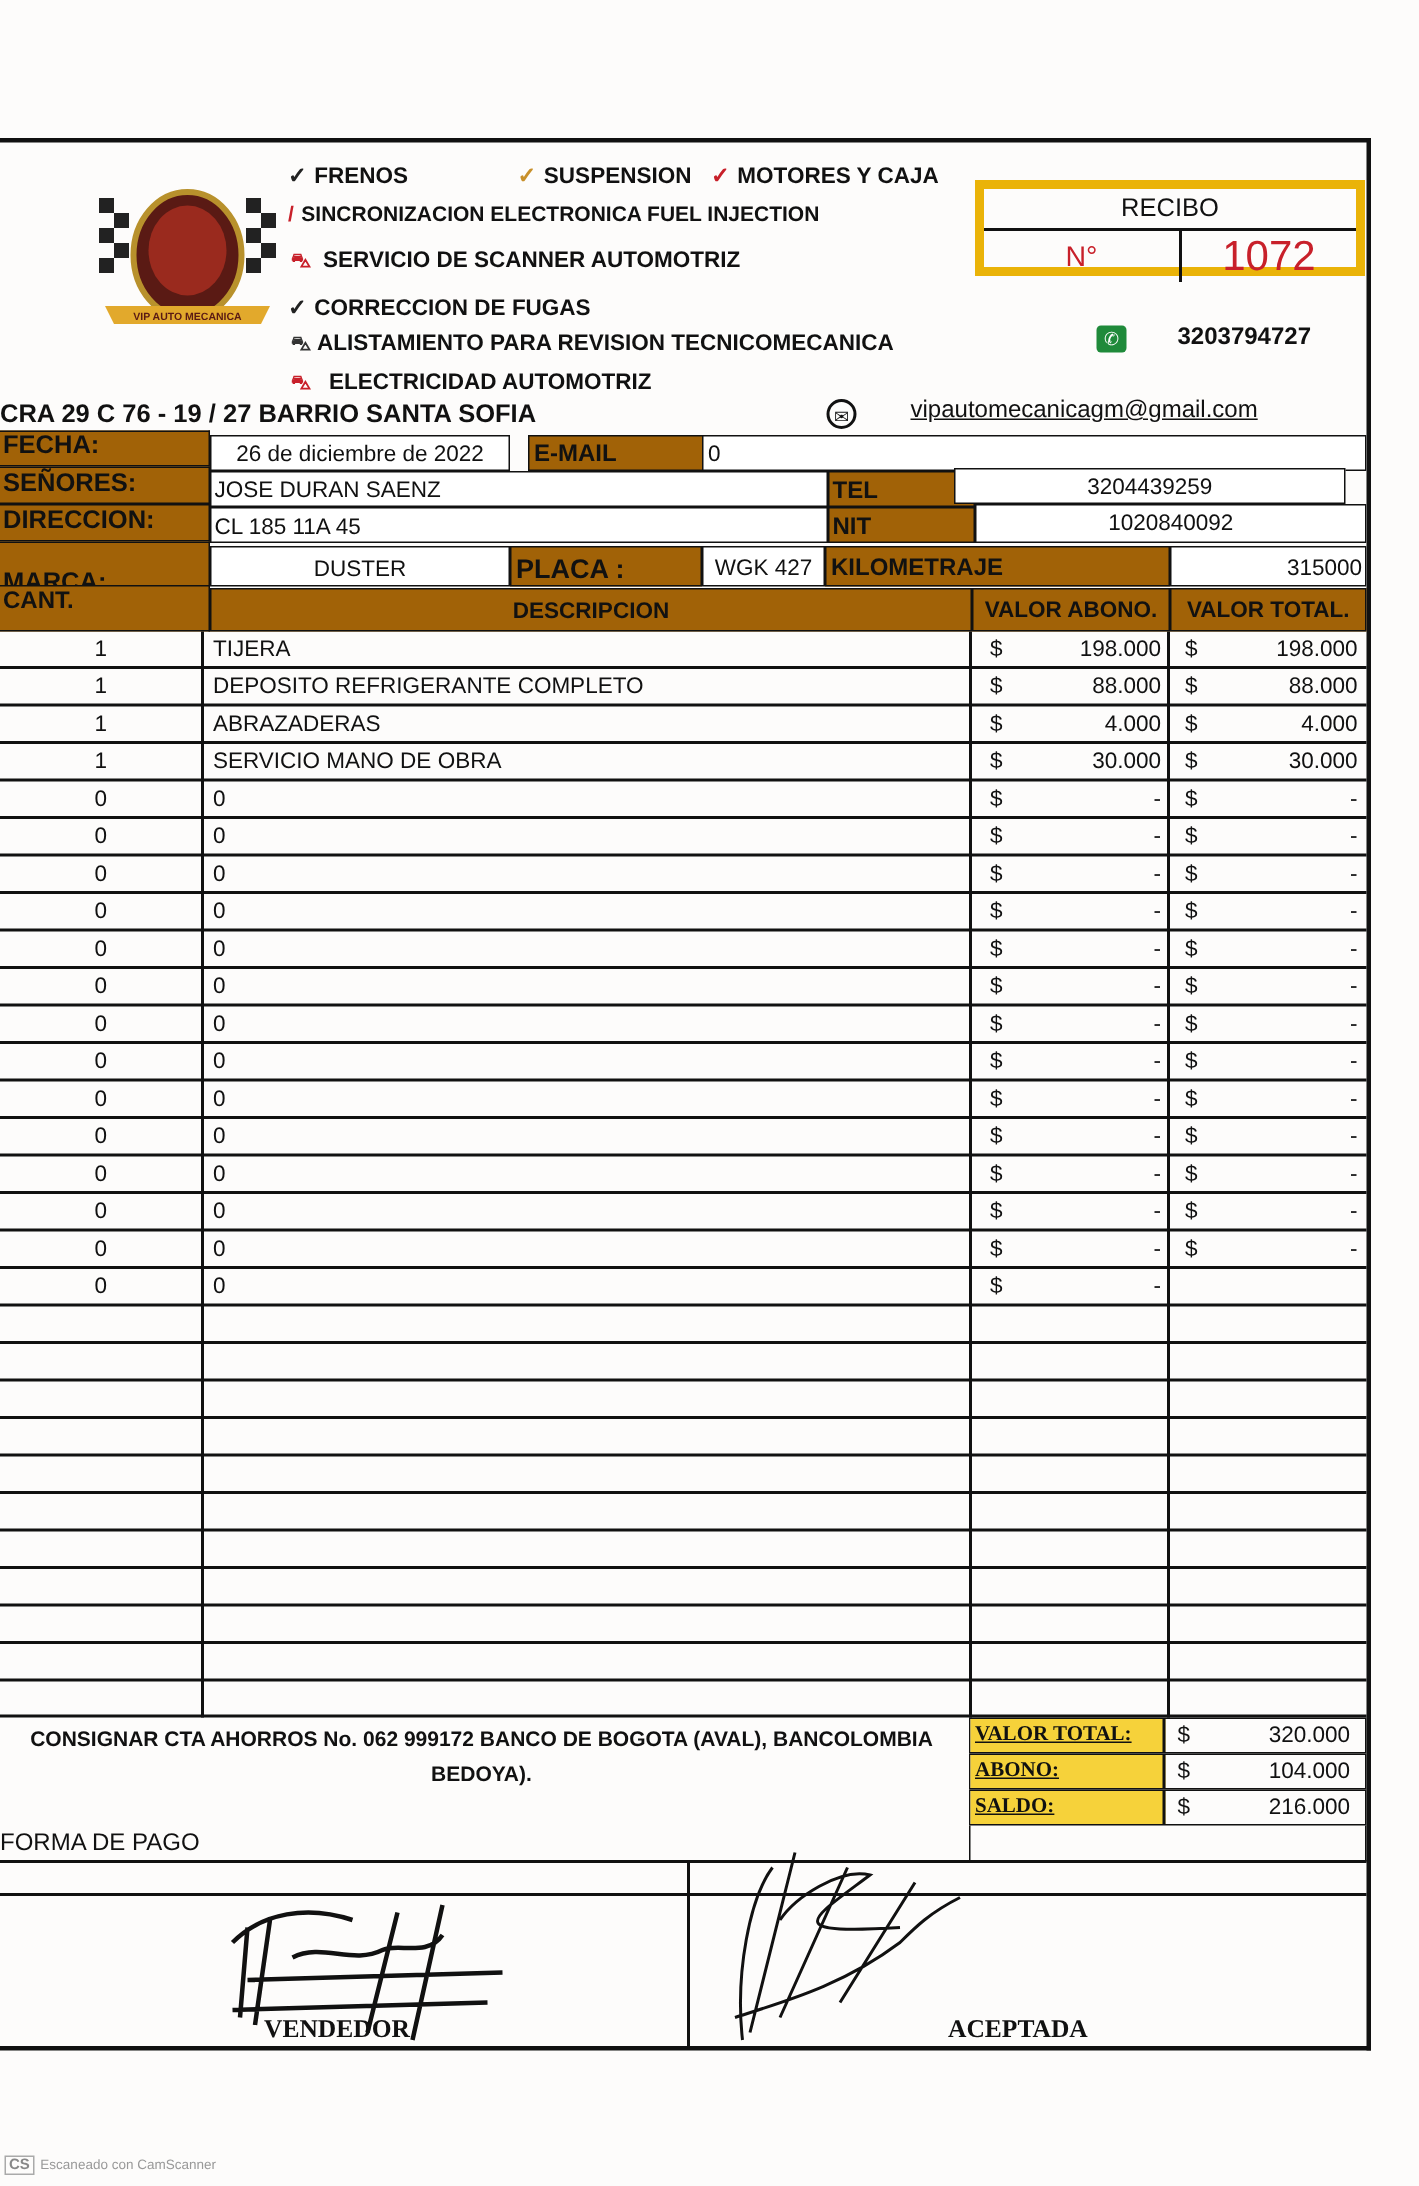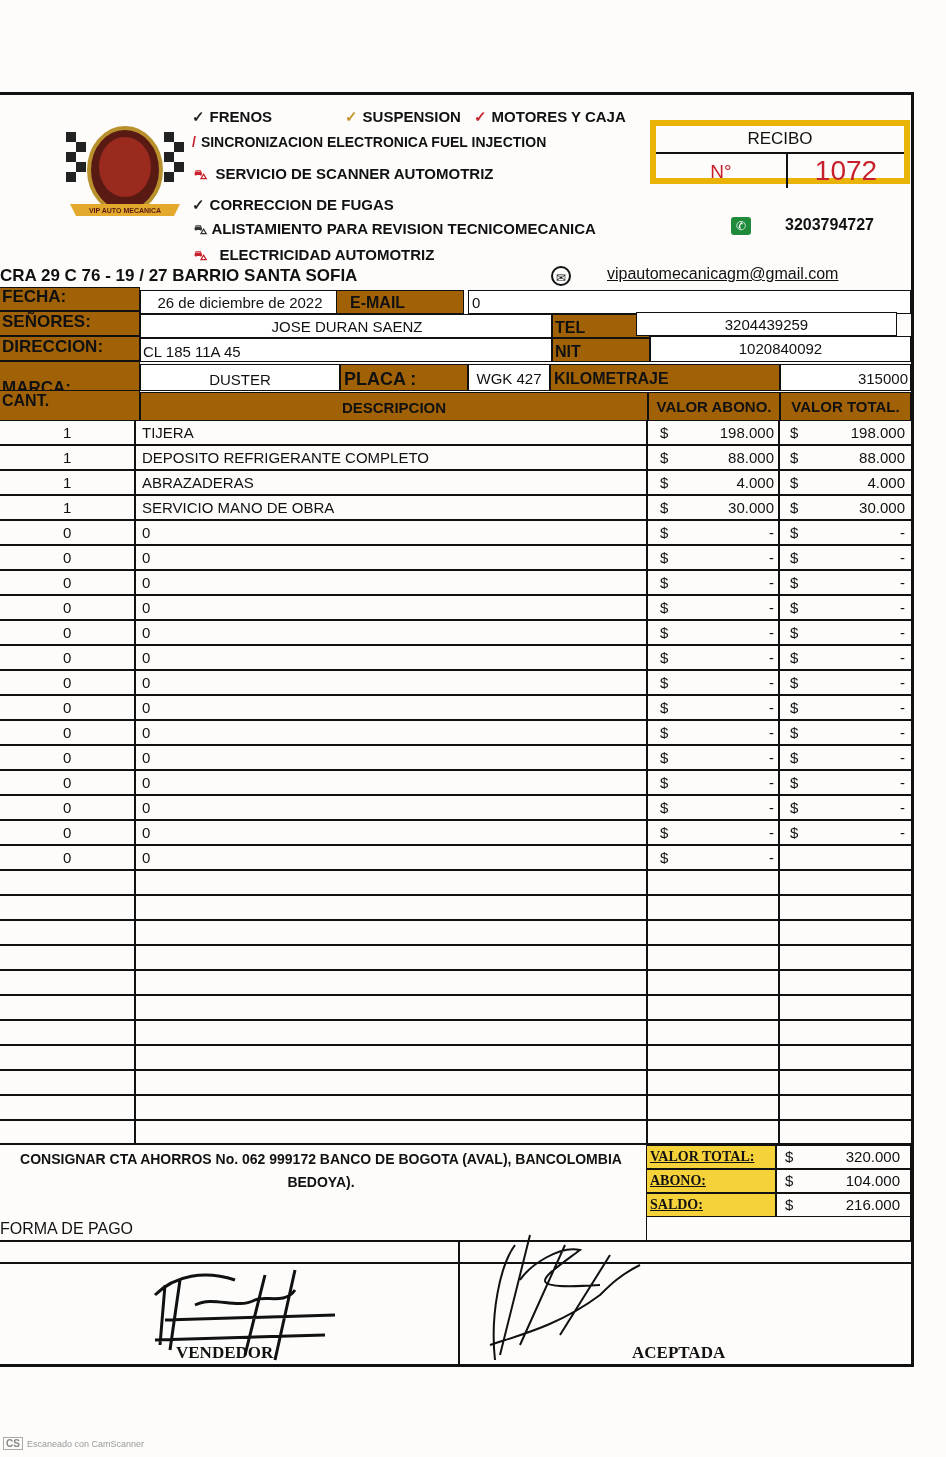--- a/index.html
+++ b/index.html
@@ -79,25 +79,25 @@
 
 <div class="wa">✆</div>
 <div class="phone">3203794727</div>
 
 <div class="addr">CRA 29 C 76 - 19 / 27  BARRIO SANTA SOFIA</div>
 <div class="mail-ic">✉</div>
 <div class="email">vipautomecanicagm@gmail.com</div>
 
 <div class="cell y" style="left:0;top:287px;width:140px;height:24px;padding:0 2px;font-size:17px;line-height:18px;border-left:none;">FECHA:</div>
 <div class="cell w" style="left:140px;top:290px;width:200px;height:24px;text-align:center;line-height:24px;">26 de diciembre de 2022</div>
-<div class="cell y" style="left:336px;top:290px;width:128px;height:24px;padding-left:13px;line-height:24px;font-size:16px;">E-MAIL</div>
+<div class="cell y" style="left:352px;top:290px;width:128px;height:24px;padding-left:3px;line-height:24px;font-size:16px;">E-MAIL</div>
 <div class="cell w" style="left:468px;top:290px;width:443px;height:24px;padding-left:3px;line-height:24px;">0</div>
 
 <div class="cell y" style="left:0;top:311px;width:140px;height:25px;padding:0 2px;font-size:17px;line-height:20px;border-left:none;">SEÑORES:</div>
-<div class="cell w" style="left:140px;top:314px;width:412px;height:24px;padding-left:2px;line-height:24px;text-align:center;">JOSE DURAN SAENZ</div>
+<div class="cell w" style="left:140px;top:314px;width:412px;height:24px;padding-left:2px;line-height:24px;">JOSE DURAN SAENZ</div>
 <div class="cell y" style="left:552px;top:314px;width:98px;height:24px;padding-left:2px;line-height:26px;font-size:16px;">TEL</div>
 <div class="cell w" style="left:636px;top:312px;width:261px;height:24px;text-align:center;line-height:24px;">3204439259</div>
 
 <div class="cell y" style="left:0;top:336px;width:140px;height:25px;padding:0 2px;font-size:17px;line-height:20px;border-left:none;">DIRECCION:</div>
 <div class="cell w" style="left:140px;top:338px;width:412px;height:24px;padding-left:2px;line-height:26px;">CL 185 11A 45</div>
 <div class="cell y" style="left:552px;top:338px;width:98px;height:24px;padding-left:2px;line-height:26px;font-size:16px;">NIT</div>
 <div class="cell w" style="left:650px;top:336px;width:261px;height:26px;text-align:center;line-height:24px;">1020840092</div>
 
 <div class="cell y" style="left:0;top:361px;width:140px;height:29px;padding:15px 2px;font-size:17px;line-height:22px;border-left:none;">MARCA:</div>
 <div class="cell w" style="left:140px;top:364px;width:200px;height:27px;text-align:center;line-height:30px;">DUSTER</div>

